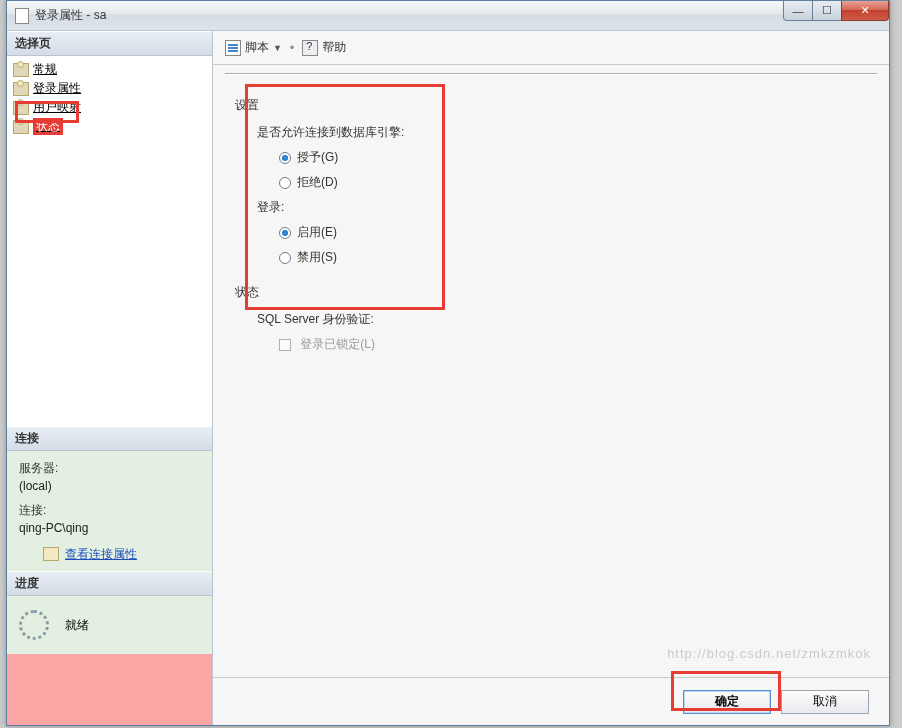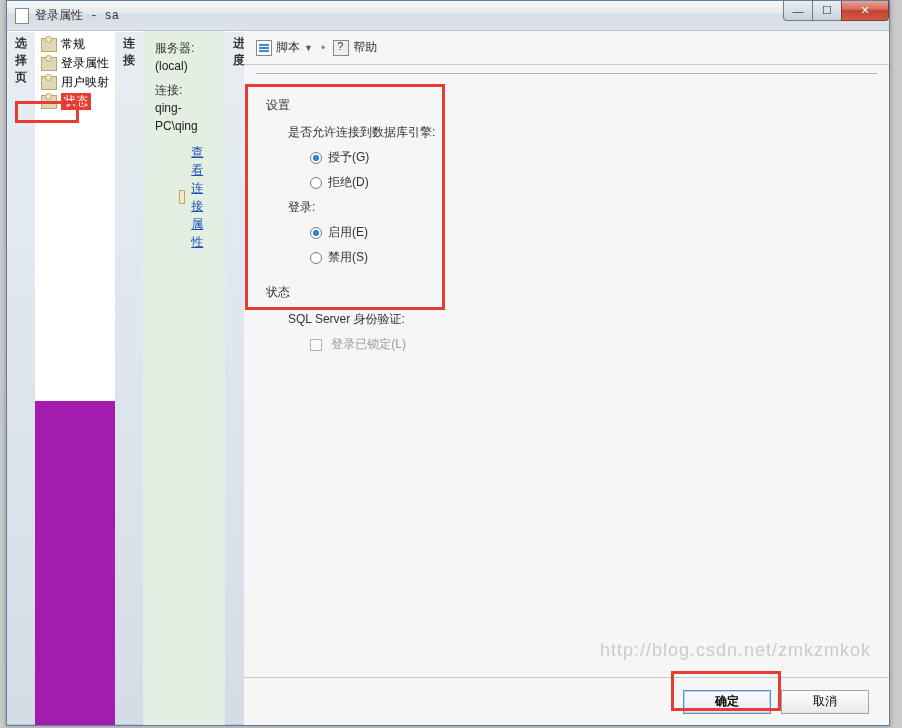--- a/index.html
+++ b/index.html
@@ -33,21 +33,21 @@
       padding-left: 8px;
       position: relative;
     }
     .titlebar .doc-icon {
       width: 14px; height: 16px;
       background: #fff;
       border: 1px solid #888;
       margin-right: 6px;
       position: relative;
     }
-    .titlebar .title-text { color: #333; font-family: Liberation Mono, monospace; }
+    .titlebar .title-text { color: #333; }
     .win-controls {
       position: absolute; right: 0; top: 0;
       display: flex;
       height: 22px;
     }
     .win-btn {
       width: 30px; height: 20px;
       border: 1px solid #6a7f92;
       border-top: none;
       background: linear-gradient(to bottom, #e8edf2, #c8d2dc);
@@ -66,44 +66,46 @@
     }
     .win-btn.min { border-bottom-left-radius: 4px; }
     
     .main {
       flex: 1;
       display: flex;
       min-height: 0;
       background: #f6f6f6;
     }
     .sidebar {
-      width: 237px;
-      display: flex;
+      width: 206px;
+      display: flex;
+      flex-direction: column;
       border-right: 1px solid #b9c6d2;
-      background: #a21caf;
+      background: #fca5a5;
     }
     .section-header {
       background: linear-gradient(to bottom, #e7edf3, #d4dde6);
       border-top: 1px solid #fff;
       border-bottom: 1px solid #b9c6d2;
       padding: 3px 8px;
       font-weight: bold;
       color: #333;
     }
     .page-list {
       flex: 0 0 auto;
       background: #fff;
       padding: 4px 2px;
       height: 370px;
     }
     .page-item {
       display: flex;
       align-items: center;
       padding: 1px 4px;
       gap: 4px;
+      text-decoration: underline;
     }
     .page-item .pi-icon {
       width: 16px; height: 14px;
       background: #e0d7b8;
       border: 1px solid #b8a76a;
       position: relative;
     }
     .page-item .pi-icon::after {
       content:"";
       position:absolute; left:3px; top:-3px;
@@ -251,21 +253,21 @@
       left: 664px; top: 670px;
       width: 110px; height:40px;
       border:3px solid #e73c33;
       pointer-events:none;
     }
     .watermark {
       position:absolute;
       right: 18px; bottom: 64px;
       color: rgba(120,120,120,0.35);
       font-family: Arial;
-      font-size: 18px;
+      font-size: 13px;
       letter-spacing: 1px;
       pointer-events:none;
     }
   </style>
 </head>
 <body>
 
 <div class="window">
 
   <div class="titlebar">

